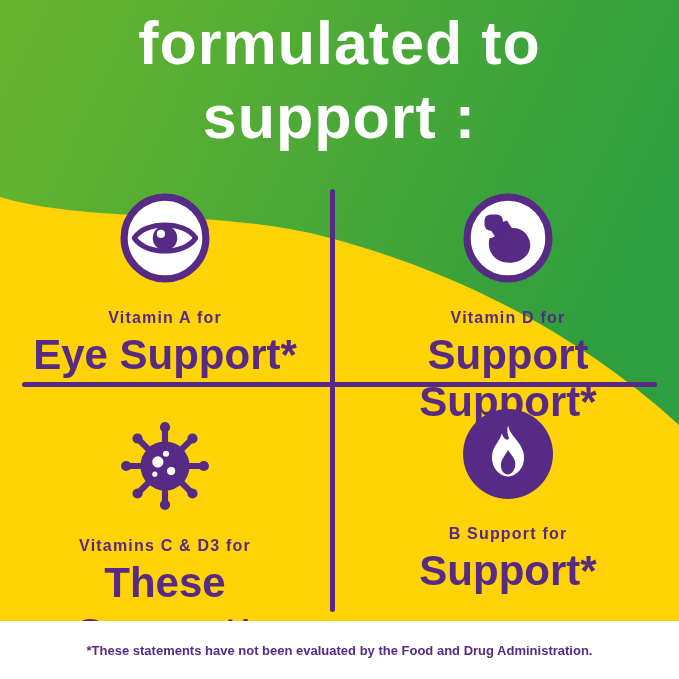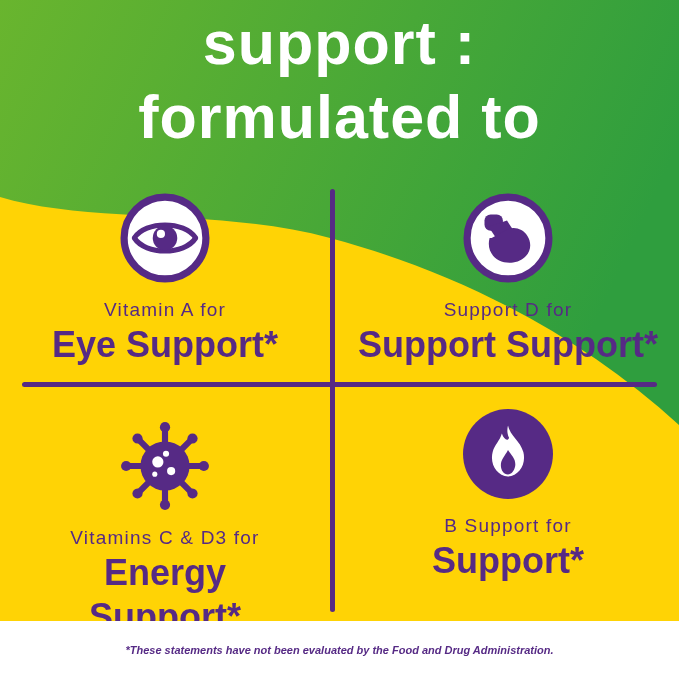--- a/index.html
+++ b/index.html
@@ -26,41 +26,41 @@
   .quad.bl{left:0;top:420px;width:330px;}
   .quad.br{left:337px;top:408px;width:342px;}
 
   .icon{width:92px;height:92px;display:block;}
   .icon .p{fill:var(--purple);}
   .icon .w{fill:#ffffff;}
   .icon .ring{fill:#ffffff;stroke:var(--purple);stroke-width:7;}
   .icon .eyeline{fill:#ffffff;stroke:var(--purple);stroke-width:5;stroke-linejoin:round;}
   .icon .spike{stroke:var(--purple);stroke-width:6;stroke-linecap:round;}
 
-  .q-sub{margin-top:15px;font-size:19px;font-weight:400;letter-spacing:1.2px;}
-  .q-main{margin-top:4px;font-size:36px;font-weight:700;line-height:1.12;text-align:center;}
+  .q-sub{margin-top:25px;font-size:16px;font-weight:700;letter-spacing:1.2px;}
+  .q-main{margin-top:4px;font-size:42px;font-weight:700;line-height:1.12;text-align:center;}
 
   .footer{
     position:absolute;left:0;right:0;bottom:0;height:58px;background:var(--white);
     display:flex;flex-direction:column;justify-content:center;gap:3px;text-align:center;
   }
-  .footer div{font-size:11px;font-weight:700;color:var(--purple);font-style:italic;}
+  .footer div{font-size:13px;font-weight:700;color:var(--purple);}
 </style>
 </head>
 <body>
 
 <div class="stage">
 
   <svg class="wave" viewBox="0 0 679 679" preserveAspectRatio="none" aria-hidden="true">
     <path d="M0,197 C90,224 220,208 330,238 C450,270 575,330 679,425 L679,679 L0,679 Z"></path>
   </svg>
 
   <div class="heading">
+    <div>formulated to</div>
     <div>support :</div>
-    <div>formulated to</div>
   </div>
 
   <div class="divider-v"></div>
   <div class="divider-h"></div>
 
   <div class="quad tl">
     <svg class="icon" viewBox="0 0 90 90" aria-hidden="true">
       <circle class="ring" cx="45" cy="45" r="40"></circle>
       <path class="eyeline" d="M15,45 C26,28 64,28 75,45 C64,62 26,62 15,45 Z"></path>
       <circle class="p" cx="45" cy="45" r="12"></circle>
@@ -72,21 +72,21 @@
 
   <div class="quad tr">
     <svg class="icon" viewBox="0 0 90 90" aria-hidden="true">
       <circle class="ring" cx="45" cy="45" r="40"></circle>
       <g class="p">
         <rect x="22" y="22" width="18" height="16" rx="6"></rect>
         <path d="M26,34 L44,28 L56,46 L38,52 Z"></path>
         <path d="M27,45 C23,60 35,71 50,69 C64,67 71,54 64,43 C59,35 49,33 42,38 L29,45 Z"></path>
       </g>
     </svg>
-    <div class="q-sub">Support D for</div>
+    <div class="q-sub">Vitamin D for</div>
     <div class="q-main">Support Support*</div>
   </div>
 
   <div class="quad bl">
     <svg class="icon" viewBox="0 0 90 90" aria-hidden="true">
       <g class="spike">
         <line x1="45" y1="45" x2="81" y2="45"></line>
         <line x1="45" y1="45" x2="70.5" y2="70.5"></line>
         <line x1="45" y1="45" x2="45" y2="81"></line>
         <line x1="45" y1="45" x2="19.5" y2="70.5"></line>
@@ -107,21 +107,21 @@
         <circle cx="45" cy="45" r="24"></circle>
       </g>
       <g class="w">
         <circle cx="38" cy="41" r="5.5"></circle>
         <circle cx="51" cy="50" r="4"></circle>
         <circle cx="46" cy="33" r="3"></circle>
         <circle cx="35" cy="53" r="2.5"></circle>
       </g>
     </svg>
     <div class="q-sub">Vitamins C &amp; D3 for</div>
-    <div class="q-main">Energy</div>
+    <div class="q-main">These</div>
     <div class="q-main">Support*</div>
   </div>
 
   <div class="quad br">
     <svg class="icon" viewBox="0 0 90 90" aria-hidden="true">
       <circle class="p" cx="45" cy="45" r="44"></circle>
       <path class="w" d="M45,17 C47,27 57,32 60,43 C63,55 56,66 45,67 C34,66 27,55 30,43 C32,36 37,32 39,25 C41,31 45,33 46,29 C44,25 44,21 45,17 Z"></path>
       <path class="p" d="M45,41 C49,47 53,50 52,57 C51,62 48,65 45,65 C41,65 38,61 38,56 C38,50 42,47 45,41 Z"></path>
     </svg>
     <div class="q-sub">B Support for</div>

